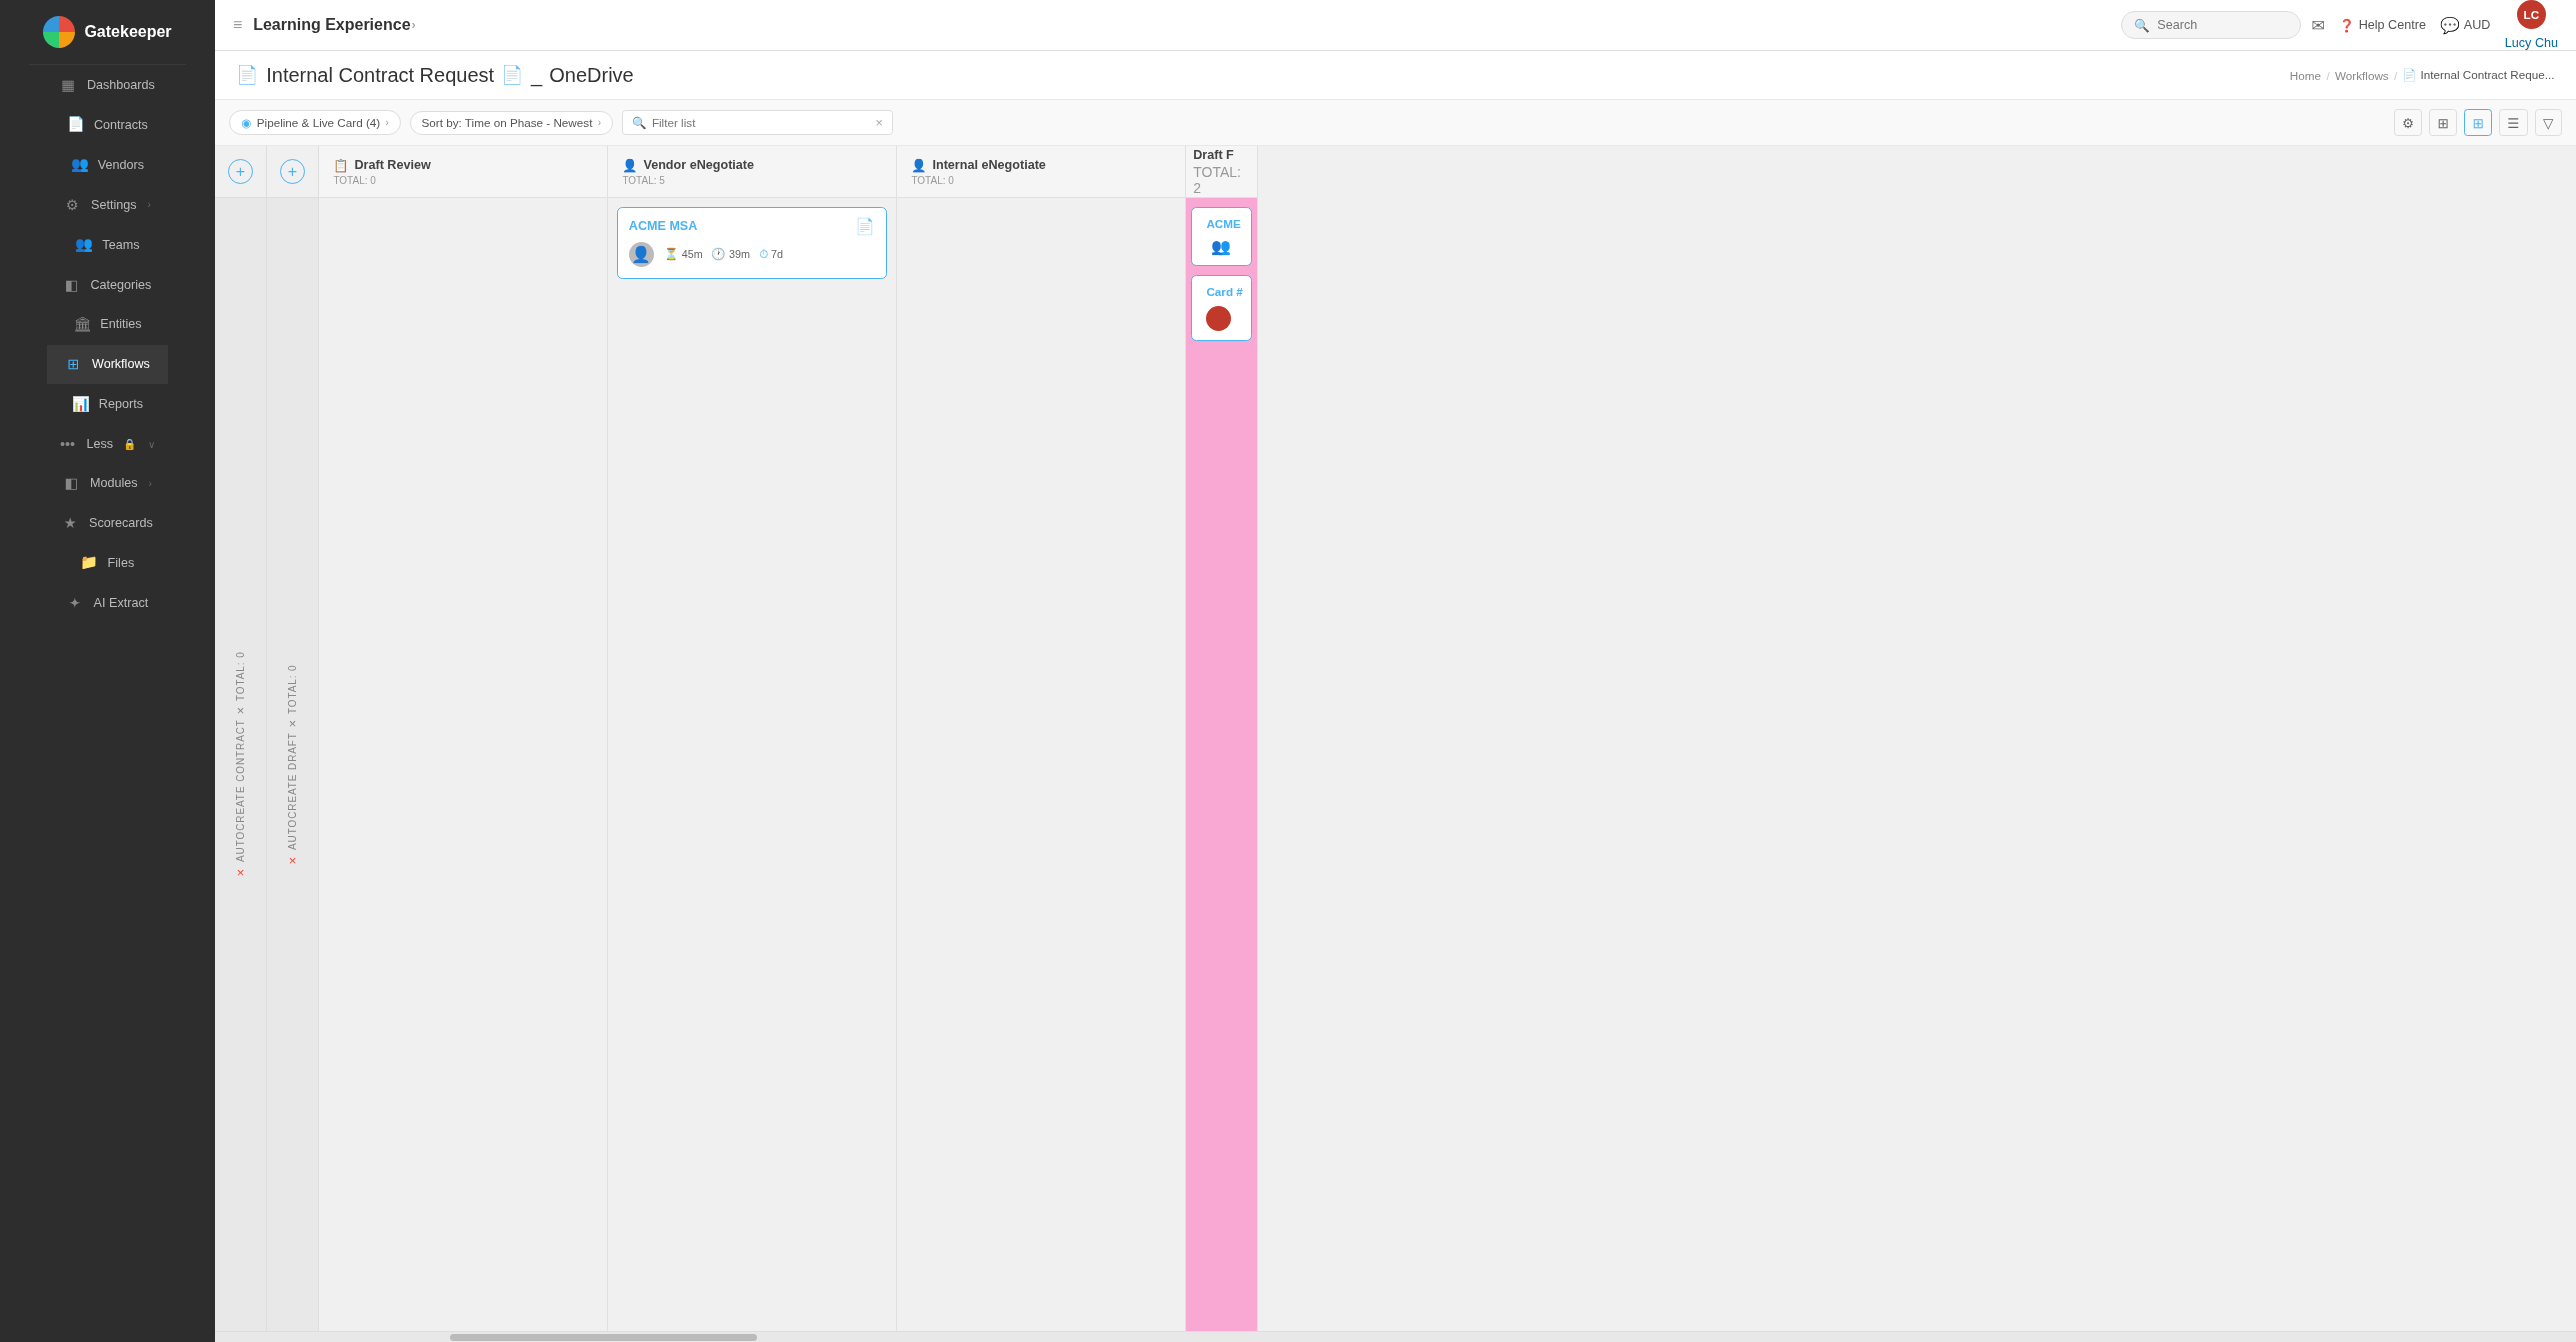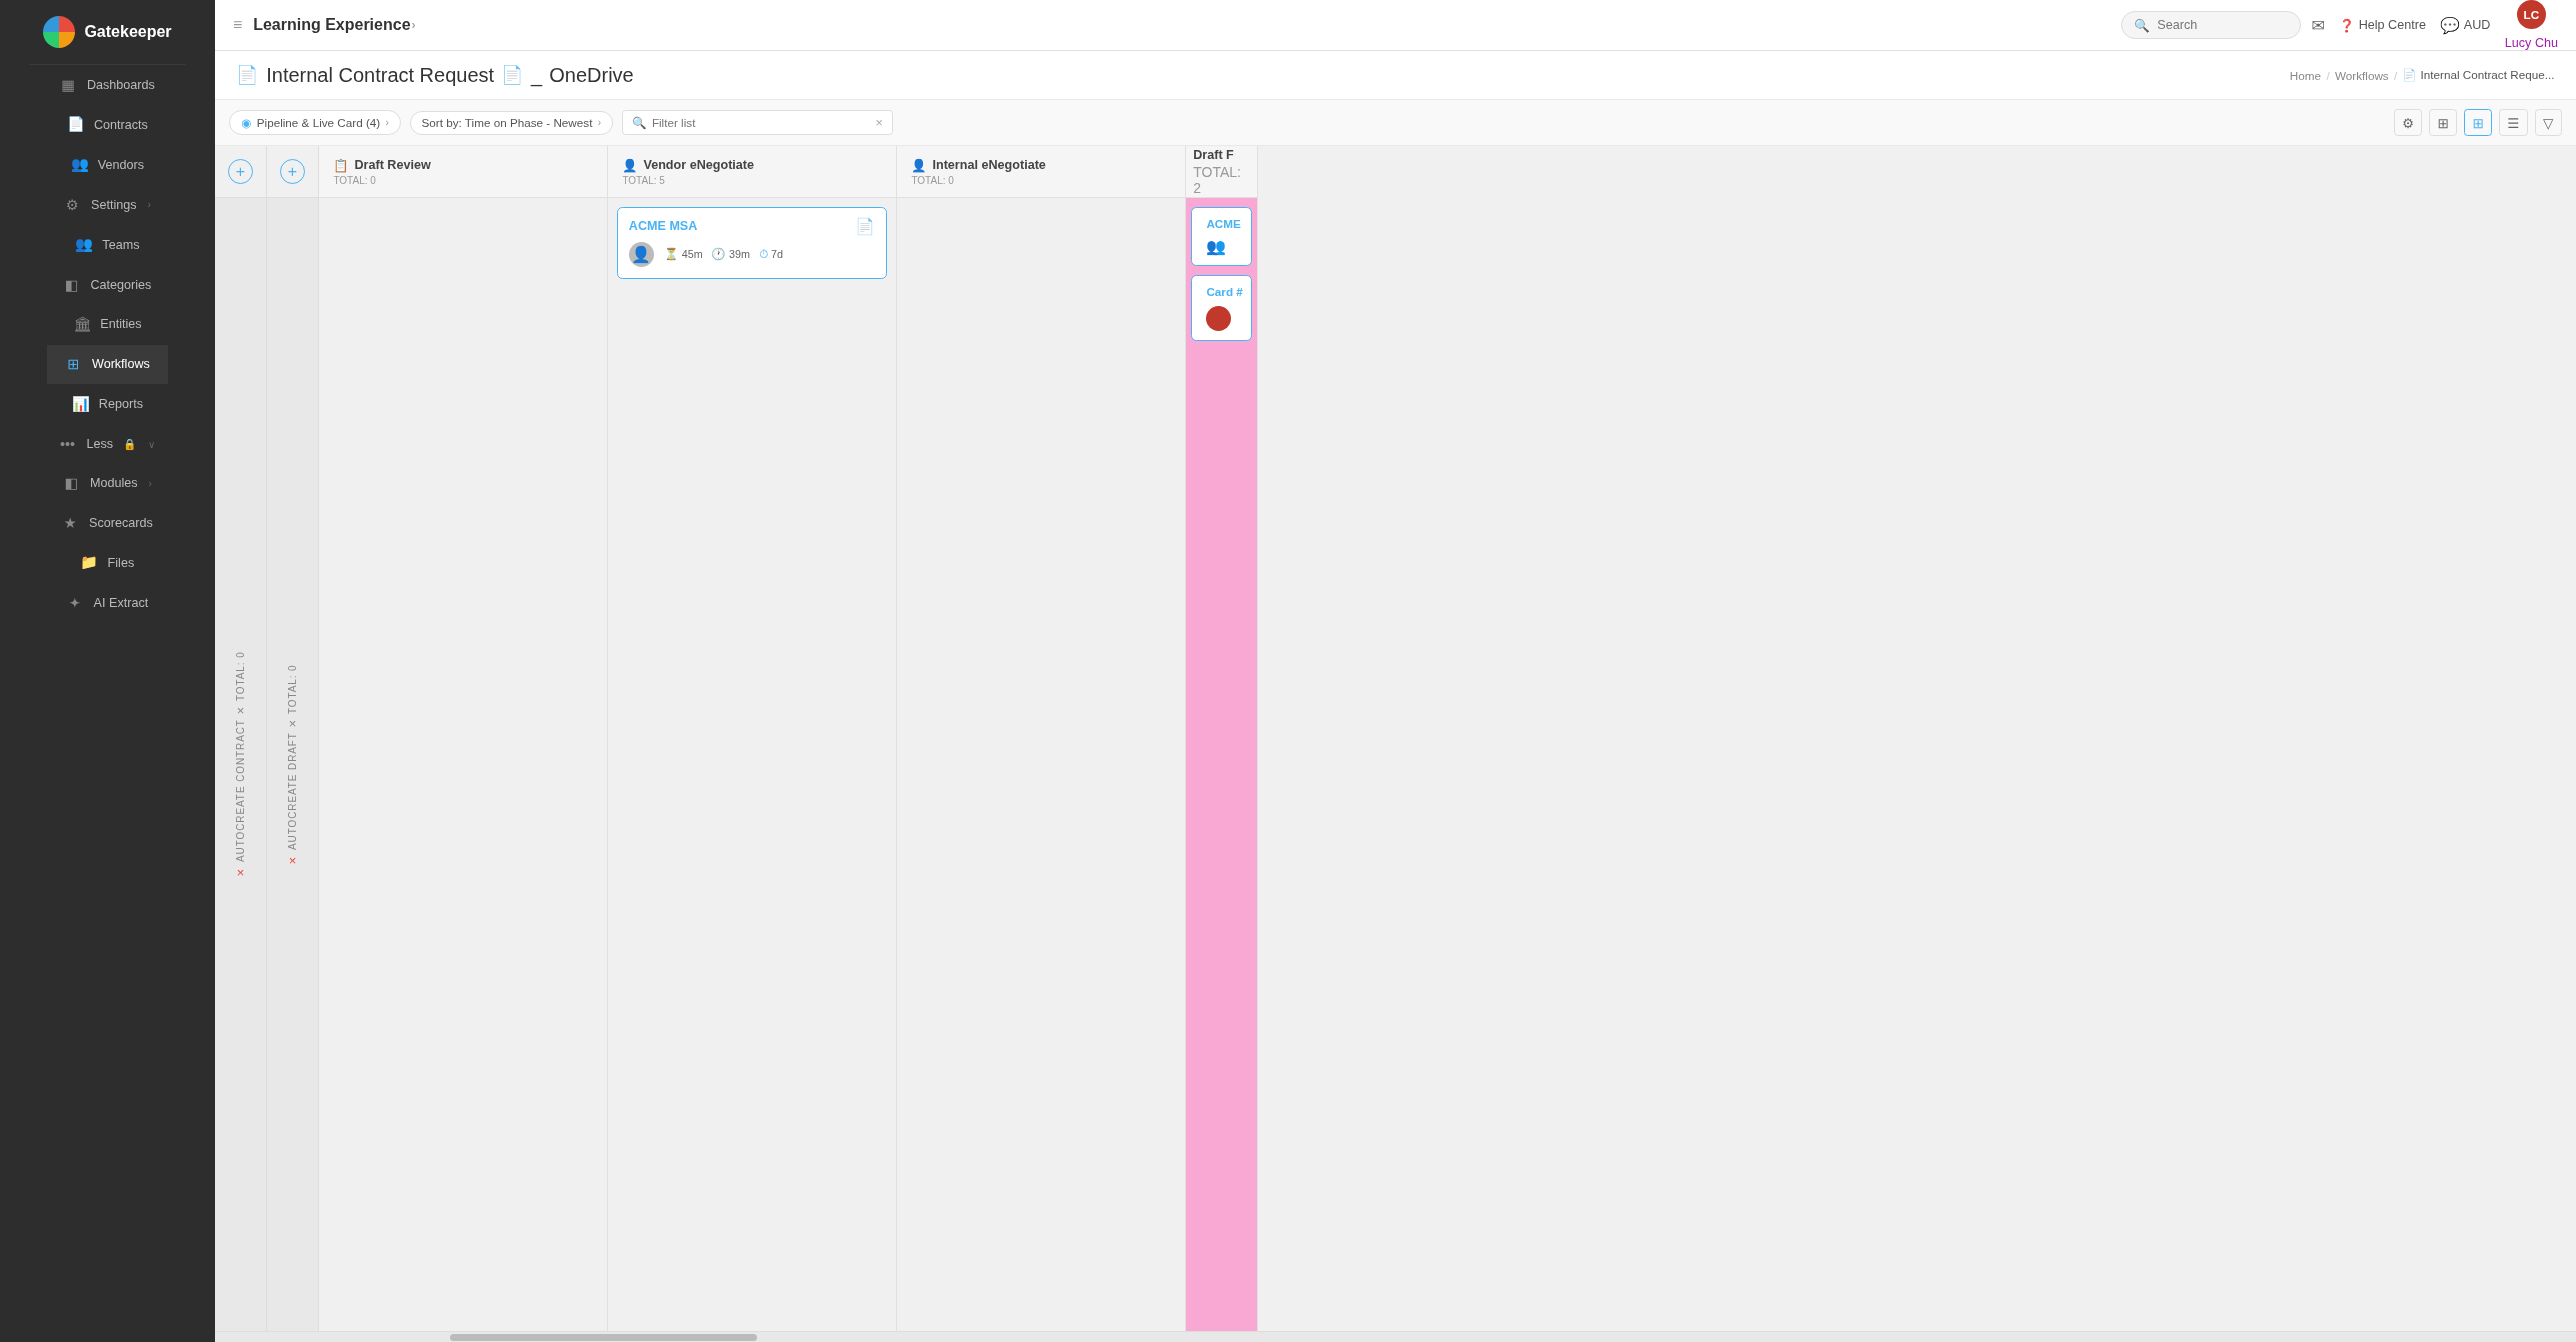--- a/index.html
+++ b/index.html
@@ -101,21 +101,21 @@
       width: 117px;
     }
     .topbar-search .search-icon { color: #999; font-size: 12.6px; }
     .topbar-actions { display: flex; align-items: center; gap: 14.4px; }
     .topbar-icon-btn { color: #666; font-size: 16px; cursor: pointer; background: none; border: none; }
     .topbar-help { display: flex; align-items: center; gap: 3.6px; color: #555; font-size: 12.6px; cursor: pointer; }
     .topbar-currency { display: flex; align-items: center; gap: 3.6px; color: #555; font-size: 12.6px; cursor: pointer; }
     .topbar-currency .chat-icon { color: #4ab3f4; font-size: 16px; }
     .topbar-user { display: flex; align-items: center; gap: 7.2px; cursor: pointer; flex-direction: column; }
     .avatar { width: 29px; height: 29px; border-radius: 50%; background: #c0392b; display: flex; align-items: center; justify-content: center; color: #fff; font-size: 11.7px; font-weight: 600; overflow: hidden; }
-    .topbar-username { font-size: 12.6px; color: #a21caf; }
+    .topbar-username { font-size: 12.6px; color: #0369a1; }
 
     
     #page-header {
       background: #fff;
       border-bottom: 0.9px solid #e8e8e8;
       padding: 12.6px 21.6px;
       display: flex;
       align-items: center;
       justify-content: space-between;
       flex-shrink: 0;
@@ -373,20 +373,21 @@
     #kanban::-webkit-scrollbar { height: 7.2px; }
     #kanban::-webkit-scrollbar-track { background: #e0e0e0; }
     #kanban::-webkit-scrollbar-thumb { background: #bbb; border-radius: 3.6px; }
     .partial-card {
       background: #fff;
       border: 1.8px solid #4ab3f4;
       border-radius: 5.4px;
       margin: 9px 5.4px;
       padding: 9px 14px;
       overflow: hidden;
+      text-align: center;
     }
     .partial-card-title {
       font-size: 11.7px;
       font-weight: 600;
       color: #4ab3f4;
       white-space: nowrap;
     }
     .partial-card-avatar {
       width: 25px; height: 25px;
       border-radius: 50%;

